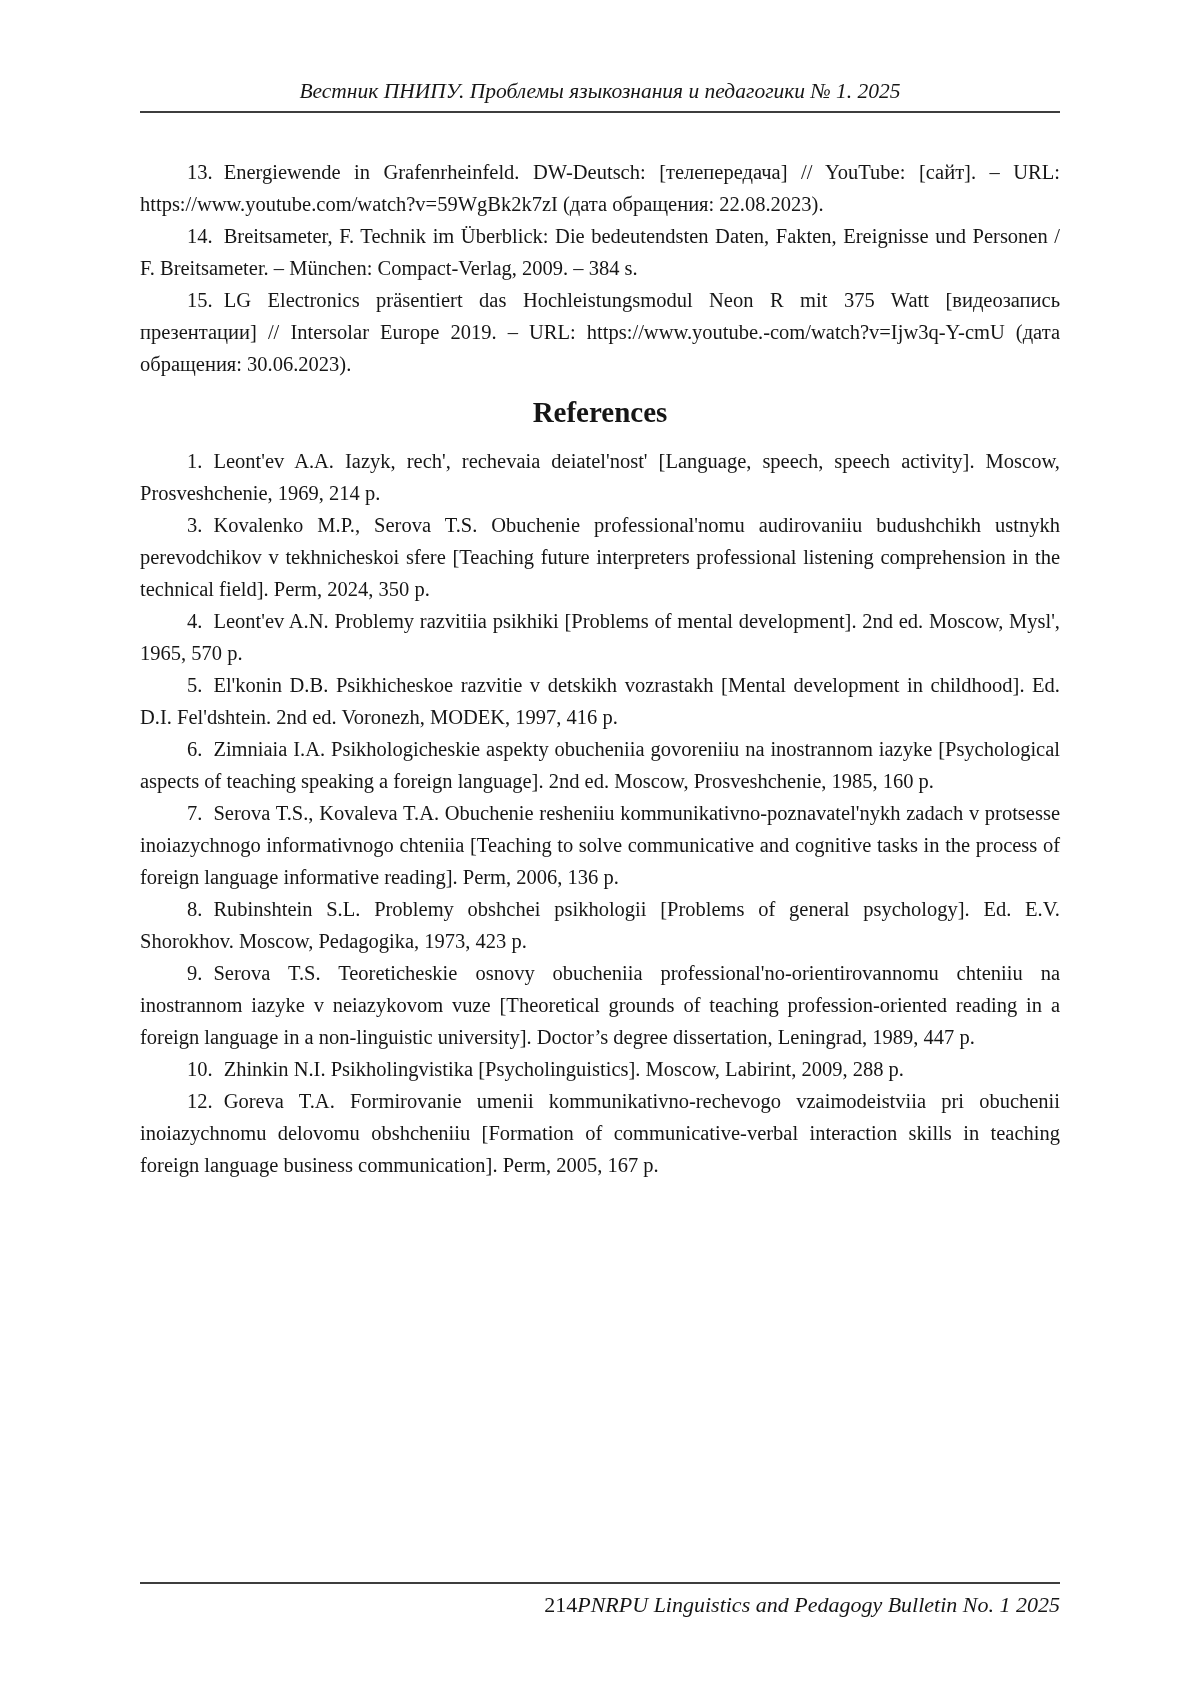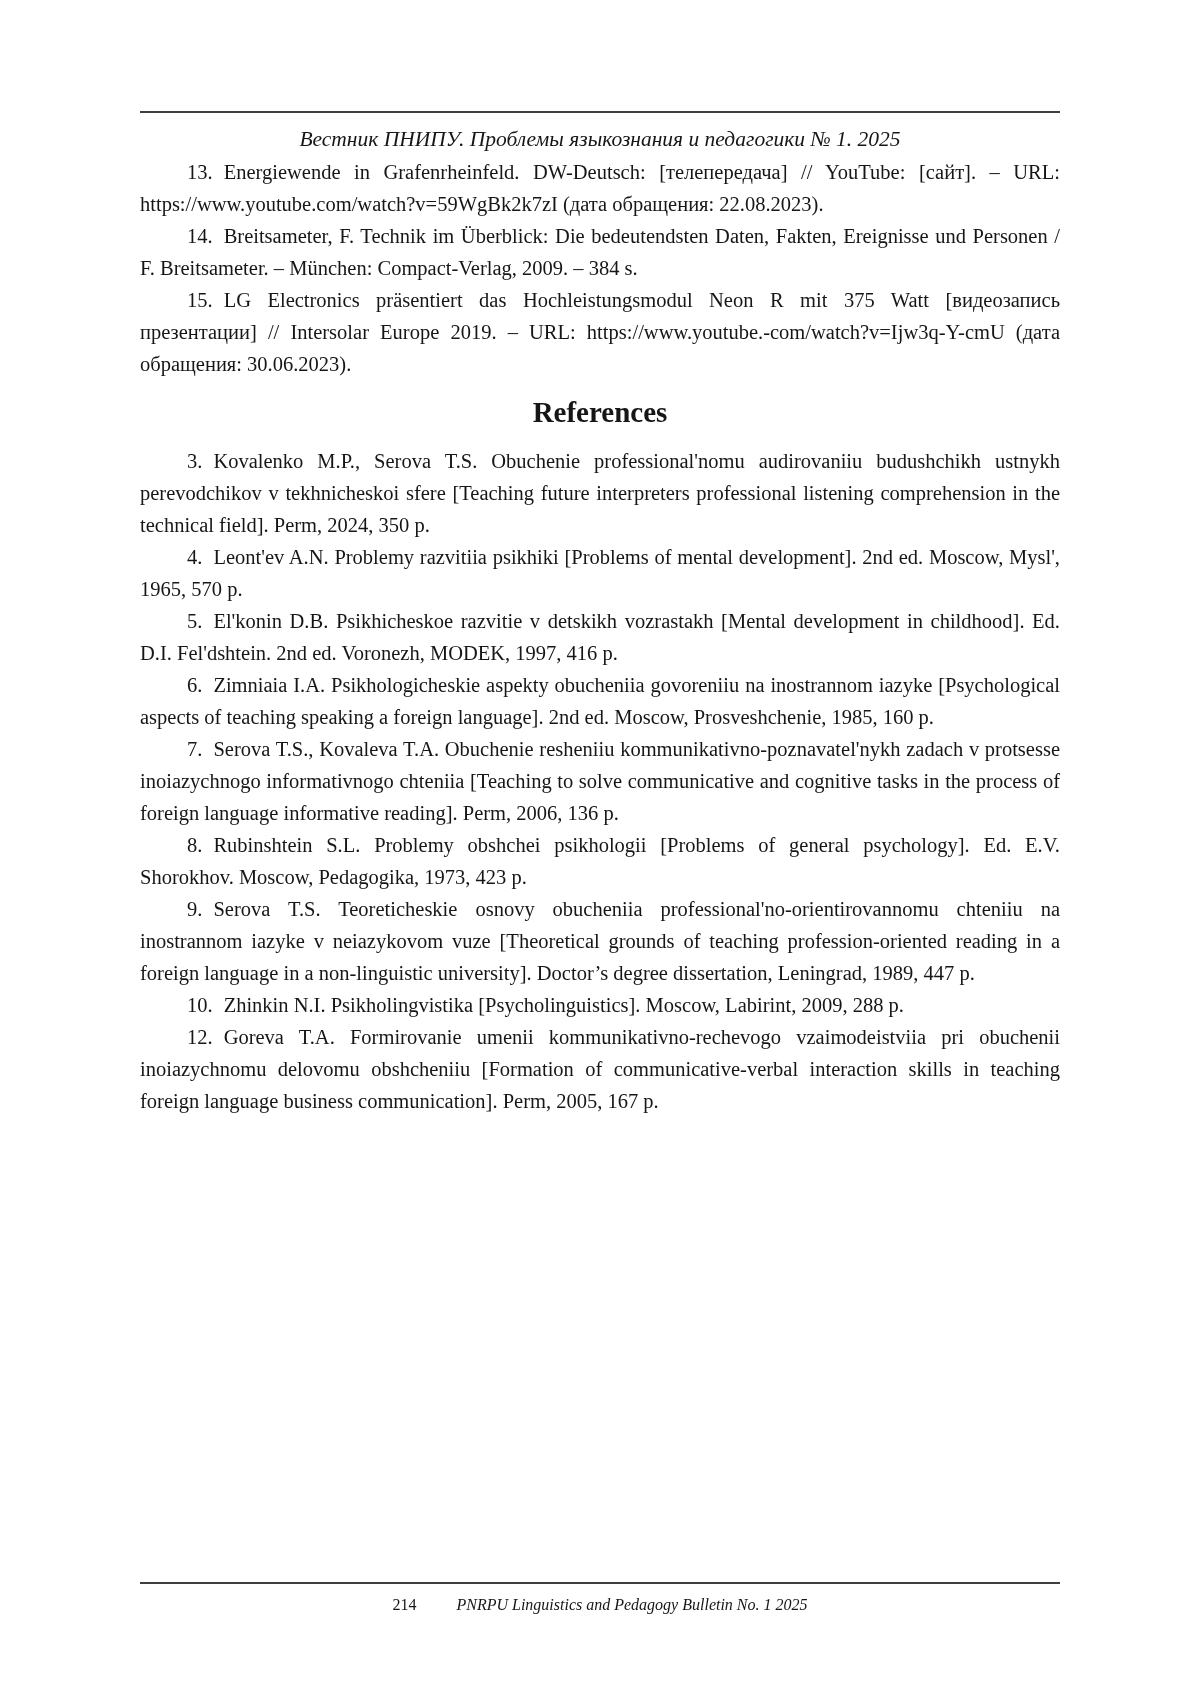--- a/index.html
+++ b/index.html
@@ -15,21 +15,20 @@
   }
   .running-header {
     position: absolute;
     top: 78px;
     left: 140px;
     width: 920px;
     text-align: center;
     font-style: italic;
     font-size: 21.5px;
     line-height: 26px;
-    margin-top: 48px;
   }
   .header-rule {
     position: absolute;
     top: 111px;
     left: 140px;
     width: 920px;
     height: 0;
     border-top: 2.5px solid #3e3e3e;
   }
   .content {
@@ -62,46 +61,47 @@
     width: 920px;
     height: 0;
     border-top: 2.5px solid #3e3e3e;
   }
   .footer-row {
     position: absolute;
     top: 1591px;
     left: 140px;
     width: 920px;
     display: flex;
-    justify-content: center;
+    justify-content: flex-end;
     align-items: baseline;
-    font-size: 16px;
+    font-size: 22px;
     line-height: 28px;
   }
-  .journal-name { font-style: italic; margin-left: 40px; }
+  .journal-name { font-style: italic; }
 </style>
 </head>
 <body>
 
 <div class="page">
 
   <div class="running-header">Вестник ПНИПУ. Проблемы языкознания и педагогики № 1. 2025</div>
   <div class="header-rule"></div>
 
   <div class="content">
 
     <section>
       <p class="ref"><span class="ref-num">13.</span><span>Energiewende in Grafenrheinfeld. DW-Deutsch: [телепередача] // YouTube: [сайт]. – URL: https://www.youtube.com/watch?v=59WgBk2k7zI (дата обращения: 22.08.2023).</span></p>
       <p class="ref"><span class="ref-num">14.</span><span>Breitsameter, F. Technik im Überblick: Die bedeutendsten Daten, Fakten, Ereignisse und Personen / F. Breitsameter. – München: Compact-Verlag, 2009. – 384 s.</span></p>
       <p class="ref"><span class="ref-num">15.</span><span>LG Electronics präsentiert das Hochleistungsmodul Neon R mit 375 Watt [видеозапись презентации] // Intersolar Europe 2019. – URL: https://www.youtube.-com/watch?v=Ijw3q-Y-cmU (дата обращения: 30.06.2023).</span></p>
     </section>
 
     <h2 class="refs-heading">References</h2>
 
     <section>
+      <p class="ref"><span class="ref-num">1.</span><span>Leont'ev A.A. Iazyk, rech', rechevaia deiatel'nost' [Language, speech, speech activity]. Moscow, Prosveshchenie, 1969, 214 p.</span></p>
       <p class="ref"><span class="ref-num">3.</span><span>Kovalenko M.P., Serova T.S. Obuchenie professional'nomu audirovaniiu budushchikh ustnykh perevodchikov v tekhnicheskoi sfere [Teaching future interpreters professional listening comprehension in the technical field]. Perm, 2024, 350 p.</span></p>
       <p class="ref"><span class="ref-num">4.</span><span>Leont'ev A.N. Problemy razvitiia psikhiki [Problems of mental development]. 2nd ed. Moscow, Mysl', 1965, 570 p.</span></p>
       <p class="ref"><span class="ref-num">5.</span><span>El'konin D.B. Psikhicheskoe razvitie v detskikh vozrastakh [Mental development in childhood]. Ed. D.I. Fel'dshtein. 2nd ed. Voronezh, MODEK, 1997, 416 p.</span></p>
       <p class="ref"><span class="ref-num">6.</span><span>Zimniaia I.A. Psikhologicheskie aspekty obucheniia govoreniiu na inostrannom iazyke [Psychological aspects of teaching speaking a foreign language]. 2nd ed. Moscow, Prosveshchenie, 1985, 160 p.</span></p>
       <p class="ref"><span class="ref-num">7.</span><span>Serova T.S., Kovaleva T.A. Obuchenie resheniiu kommunikativno-poznavatel'nykh zadach v protsesse inoiazychnogo informativnogo chteniia [Teaching to solve communicative and cognitive tasks in the process of foreign language informative reading]. Perm, 2006, 136 p.</span></p>
       <p class="ref"><span class="ref-num">8.</span><span>Rubinshtein S.L. Problemy obshchei psikhologii [Problems of general psychology]. Ed. E.V. Shorokhov. Moscow, Pedagogika, 1973, 423 p.</span></p>
       <p class="ref"><span class="ref-num">9.</span><span>Serova T.S. Teoreticheskie osnovy obucheniia professional'no-orientirovannomu chteniiu na inostrannom iazyke v neiazykovom vuze [Theoretical grounds of teaching profession-oriented reading in a foreign language in a non-linguistic university]. Doctor’s degree dissertation, Leningrad, 1989, 447 p.</span></p>
       <p class="ref"><span class="ref-num">10.</span><span>Zhinkin N.I. Psikholingvistika [Psycholinguistics]. Moscow, Labirint, 2009, 288 p.</span></p>
       <p class="ref"><span class="ref-num">12.</span><span>Goreva T.A. Formirovanie umenii kommunikativno-rechevogo vzaimodeistviia pri obuchenii inoiazychnomu delovomu obshcheniiu [Formation of communicative-verbal interaction skills in teaching foreign language business communication]. Perm, 2005, 167 p.</span></p>
     </section>

